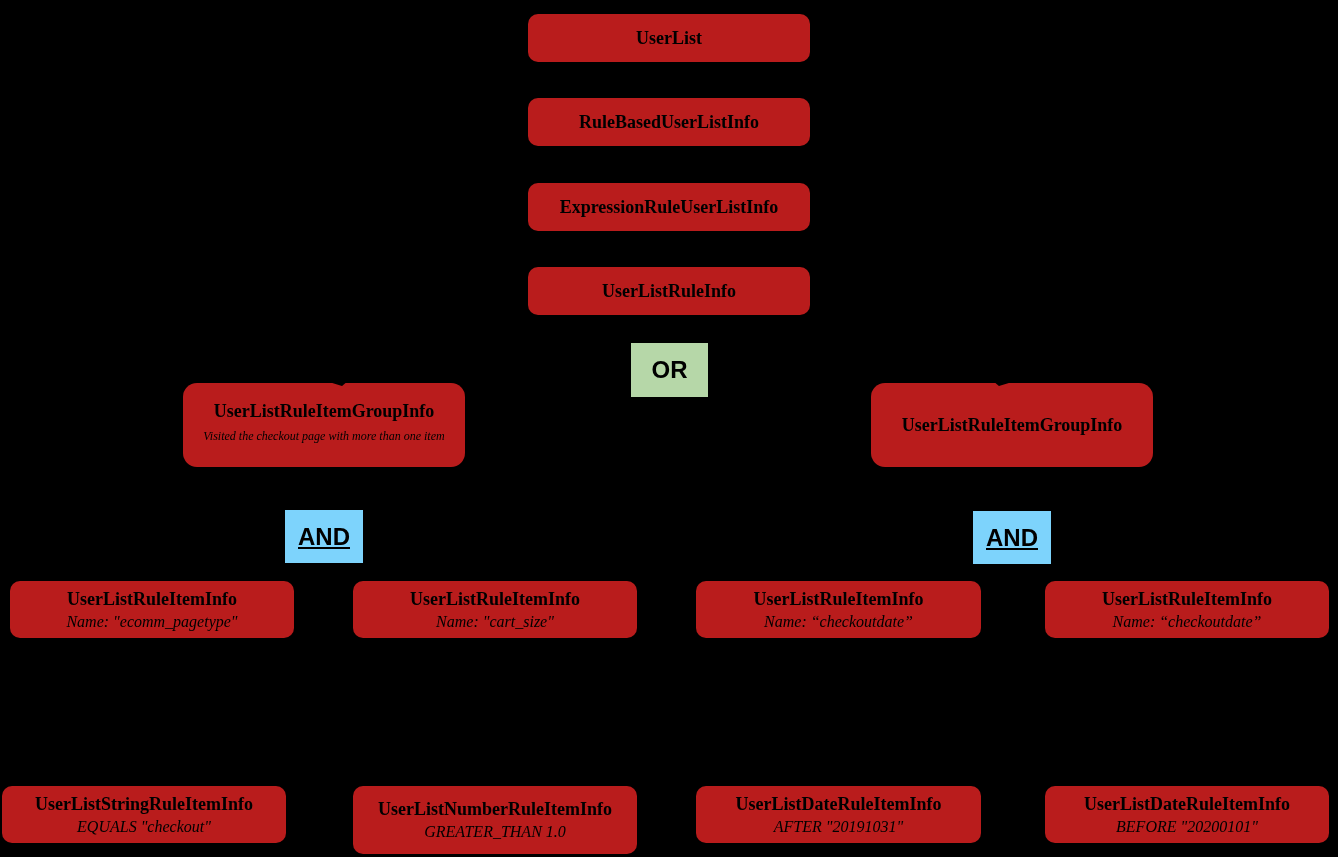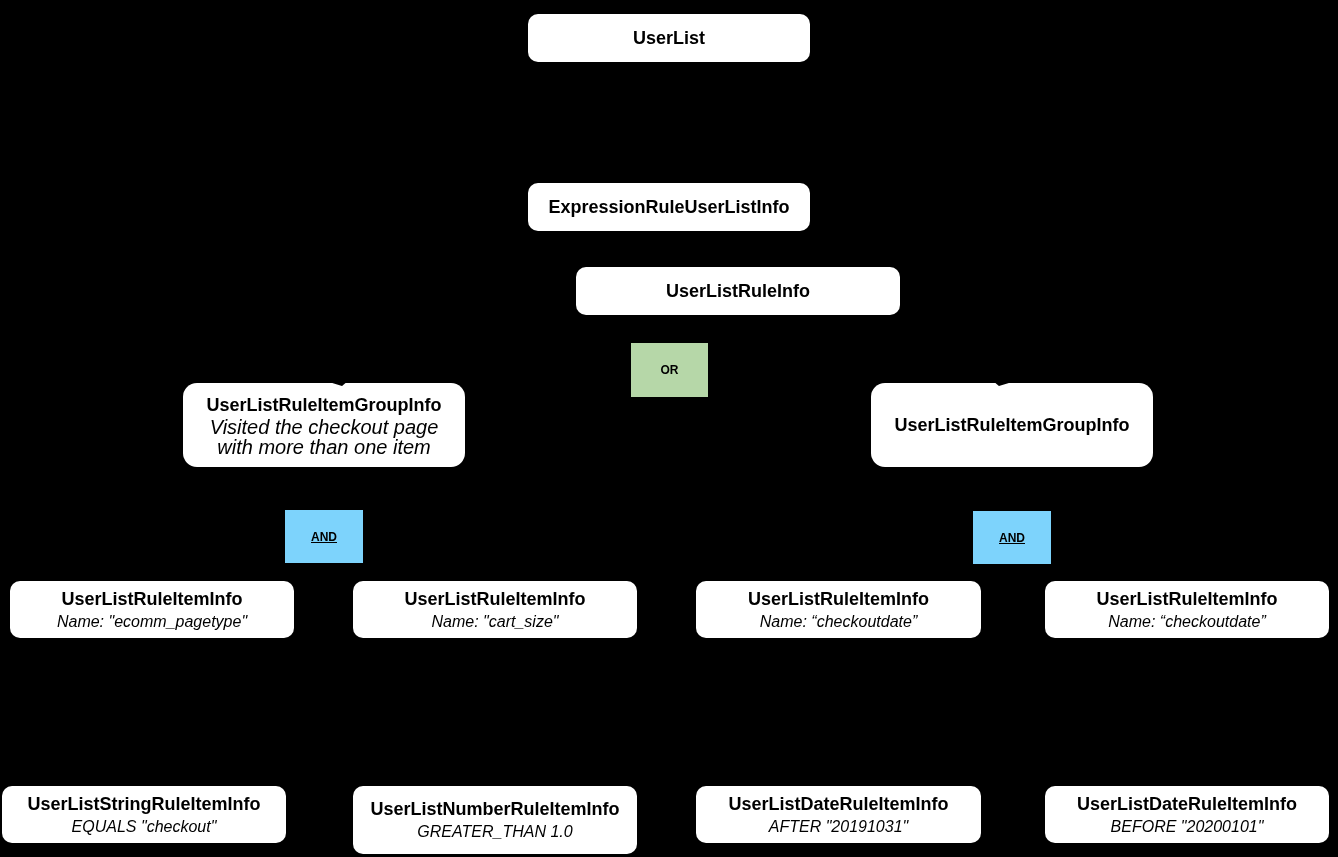--- a/index.html
+++ b/index.html
@@ -8,57 +8,58 @@
   .canvas {
     position: relative;
     width: 1338px;
     height: 857px;
     background: #000;
     overflow: hidden;
     color: #000;
   }
   .node {
     position: absolute;
-    background: #ffffff;
+    background: #b91c1c;
     border-radius: 10px;
     display: flex;
     flex-direction: column;
     align-items: center;
     justify-content: center;
-    text-align: center;
+    text-align: left;
     line-height: 1.2;
+    font-family: Liberation Serif, serif;
   }
   .node .title {
     font-weight: bold;
     font-size: 18px;
     line-height: 23px;
     white-space: nowrap;
   }
   .node .subtitle {
     font-style: italic;
     font-size: 16px;
     line-height: 21px;
     white-space: nowrap;
   }
   .group-node {
     border-radius: 14px;
     padding: 2px 13px;
   }
   .group-node .description {
     font-style: italic;
-    font-size: 20px;
-    line-height: 20px;
+    font-size: 12px;
+    line-height: 27px;
   }
   .op {
     position: absolute;
     display: flex;
     align-items: center;
     justify-content: center;
     font-weight: bold;
-    font-size: 12px;
+    font-size: 24px;
     border-radius: 0;
   }
   .op-or { background: #b6d7a8; }
   .op-and { background: #7dd3fc; text-decoration: underline; }
   .arrowhead {
     position: absolute;
     background: #000;
     z-index: 2;
   }
   .arrowhead-left { clip-path: polygon(0 55%, 55% 0, 100% 10%, 58% 100%); }
@@ -66,26 +67,29 @@
 </style>
 </head>
 <body>
 
 <div class="canvas">
 
   <div class="node" style="left:528px; top:14px; width:282px; height:48px;">
     <div class="title">UserList</div>
   </div>
 
+  <div class="node" style="left:528px; top:98px; width:282px; height:48px;">
+    <div class="title">RuleBasedUserListInfo</div>
+  </div>
 
   <div class="node" style="left:528px; top:183px; width:282px; height:48px;">
     <div class="title">ExpressionRuleUserListInfo</div>
   </div>
 
-  <div class="node" style="left:528px; top:267px; width:324px; height:48px;margin-left:48px;">
+  <div class="node" style="left:528px; top:267px; width:282px; height:48px;">
     <div class="title">UserListRuleInfo</div>
   </div>
 
   <div class="op op-or" style="left:631px; top:343px; width:77px; height:54px;">
     <span>OR</span>
   </div>
 
   <div class="arrowhead arrowhead-left" style="left:320px; top:371px; width:38px; height:15px;"></div>
   <div class="arrowhead arrowhead-right" style="left:983px; top:371px; width:38px; height:15px;"></div>
 

